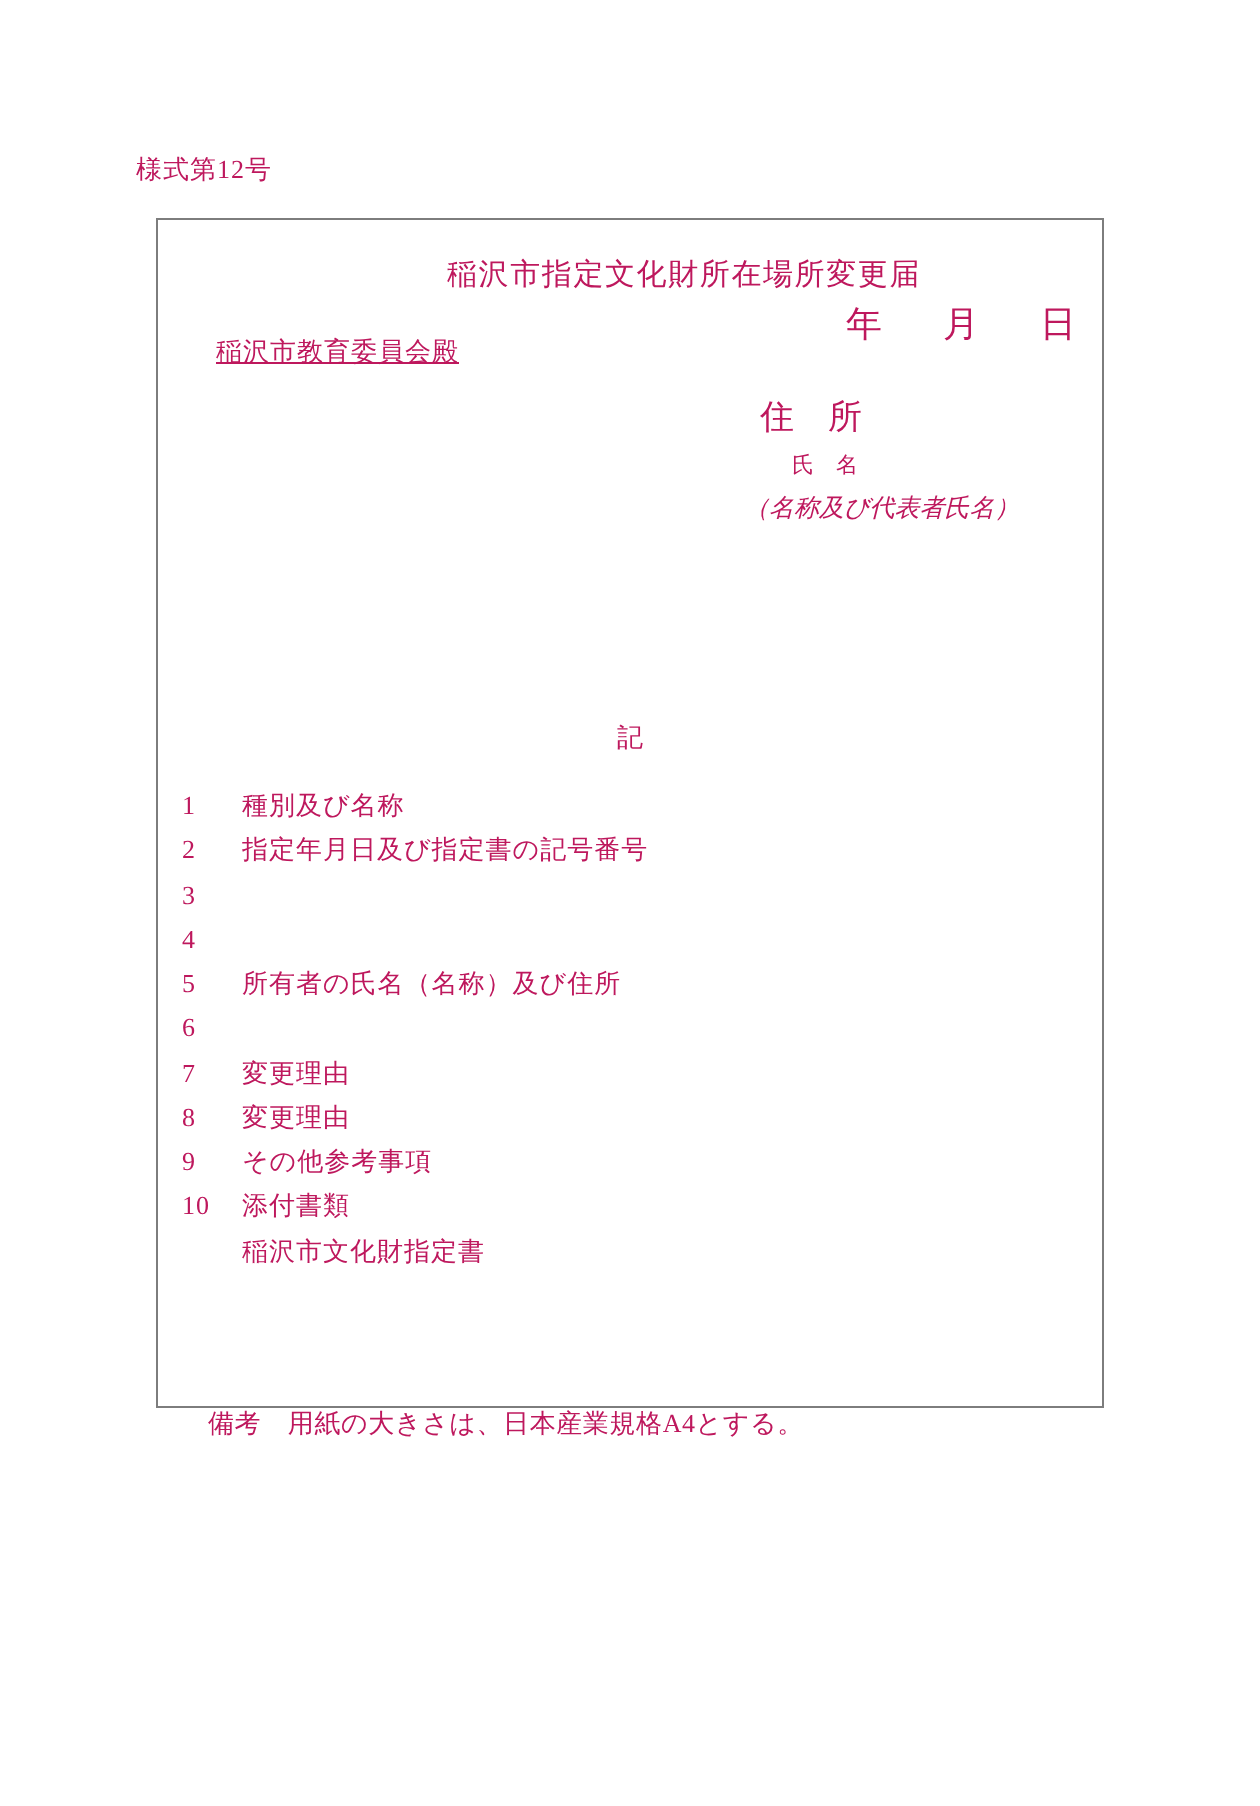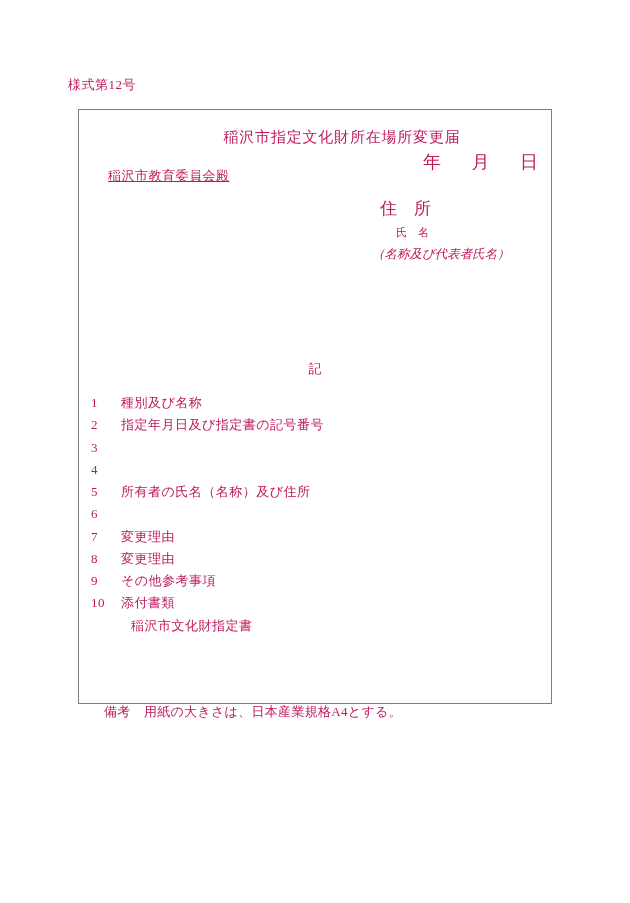--- a/index.html
+++ b/index.html
@@ -109,21 +109,21 @@
   }
   .list-item {
     display: flex;
     height: 22.25px;
     line-height: 22.25px;
     letter-spacing: 0.5px;
     white-space: nowrap;
   }
   .item-no { flex: 0 0 30px; width: 30px; }
   .attachment {
-    margin-left: 40px;
+    margin-left: 30px;
     height: 22.25px;
     line-height: 22.25px;
     letter-spacing: 0.5px;
     white-space: nowrap;
   }
   .paper-note {
     position: absolute;
     left: 104px;
     top: 703px;
     font-size: 13px;

